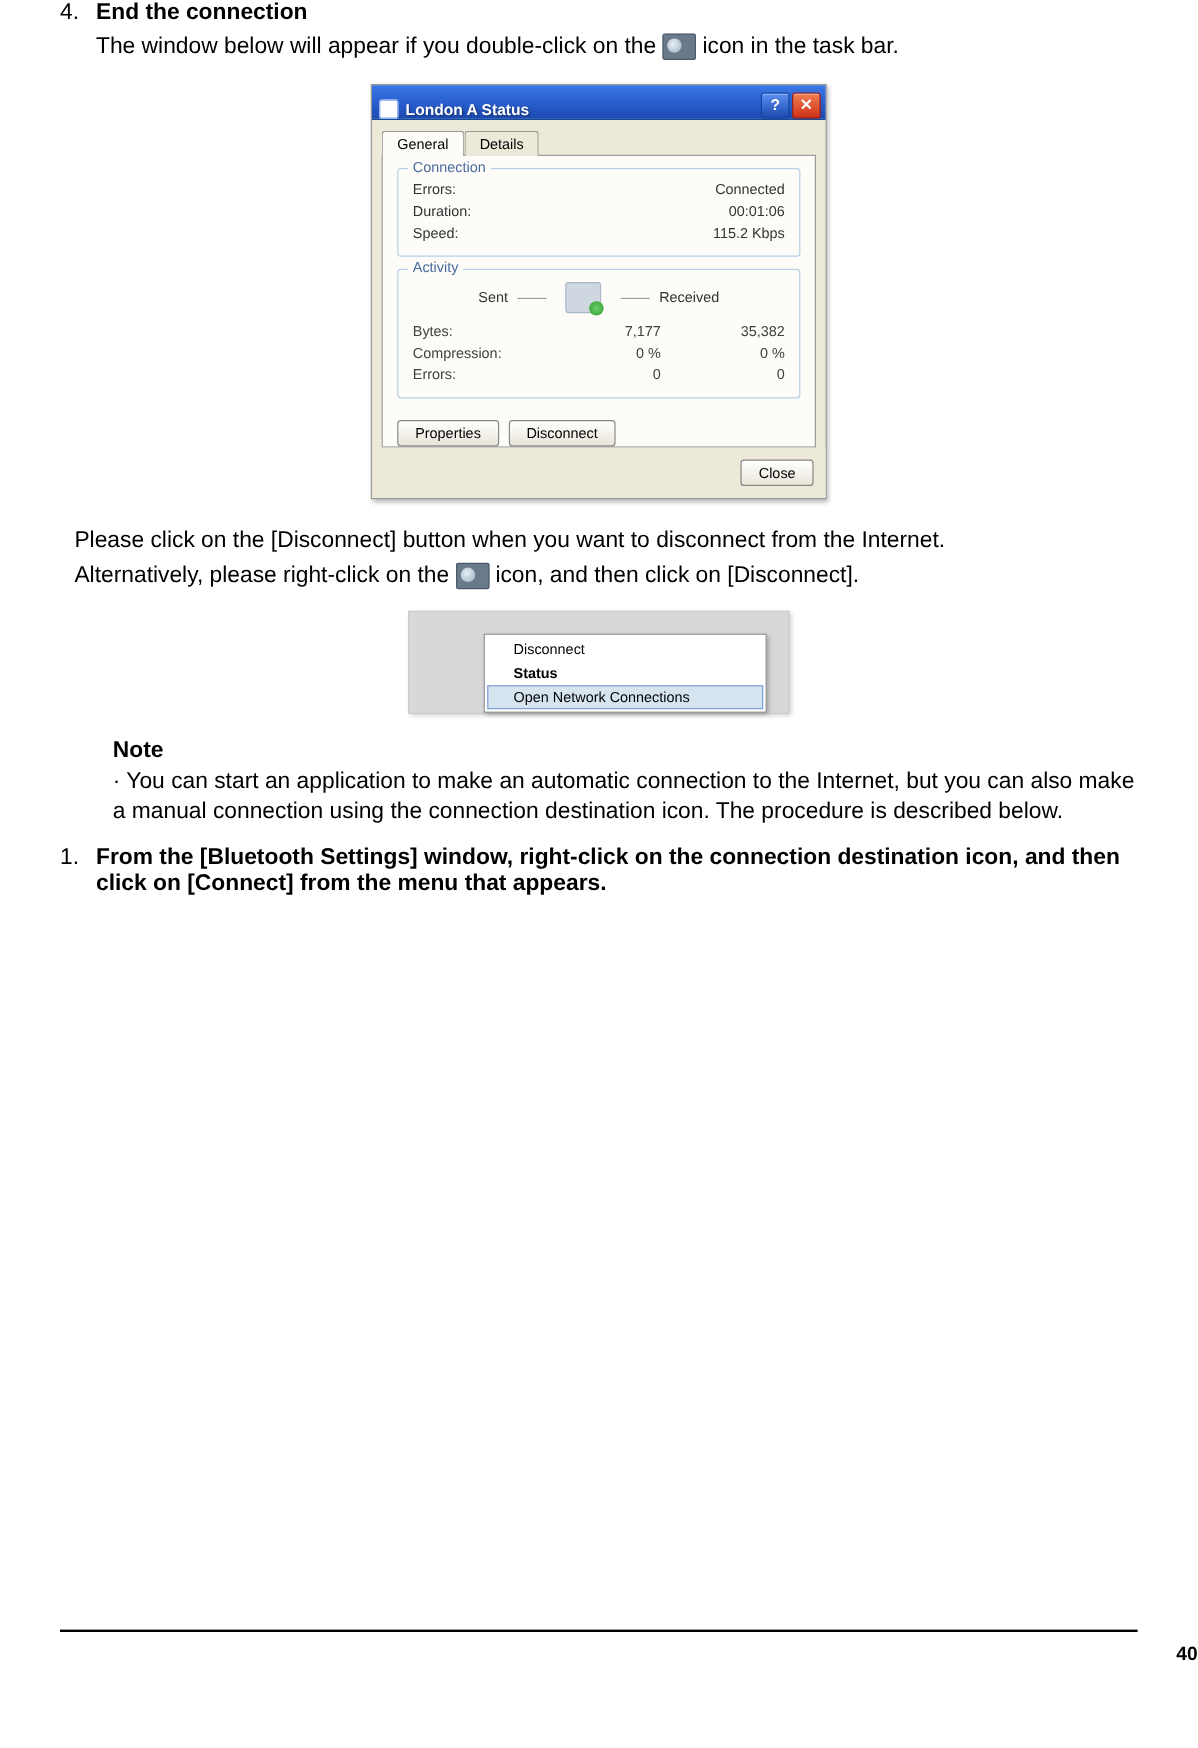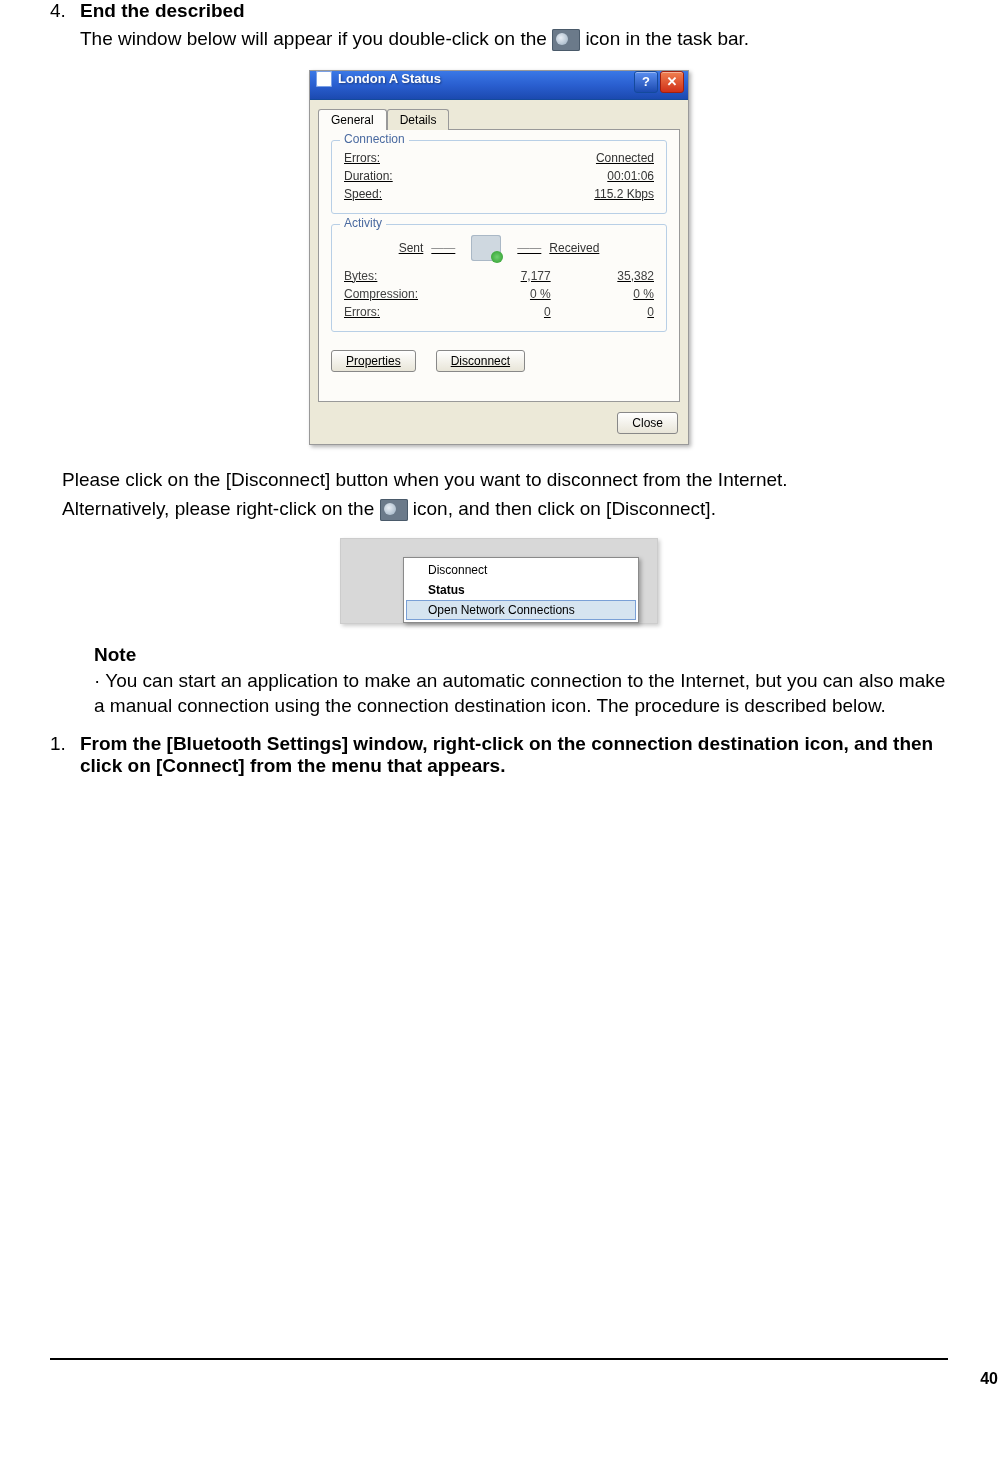--- a/index.html
+++ b/index.html
@@ -44,21 +44,21 @@
     background: #ece9d8;
     border: 1px solid #999;
     box-shadow: 2px 2px 4px rgba(0,0,0,0.3);
     font-family: Tahoma, Arial, sans-serif;
     font-size: 12px;
   }
   .xp-titlebar {
     height: 28px;
     background: linear-gradient(to bottom, #3a78e6 0%, #2a5fd0 50%, #1c4ab0 100%);
     border-bottom: 1px solid #144a9c;
-    display: flex; align-items: flex-start;
+    display: flex; align-items: flex-end;
     color: #fff; font-weight: bold;
     padding: 0 4px 0 6px;
   }
   .xp-sysicon {
     width: 16px; height: 16px; margin-right: 6px;
     background: #fff; border-radius:2px;
     box-shadow: inset 0 0 0 1px #7aa0e6;
   }
   .xp-titlebar .title { flex:1; font-size: 13px; text-shadow:1px 1px 2px rgba(0,0,0,0.4);}
   .xp-btn {
@@ -81,22 +81,21 @@
     border:1px solid #999; border-bottom:none;
     background:#ece9d8;
     border-radius:3px 3px 0 0;
     font-size:12px;
     position:relative; top:1px;
   }
   .xp-tab.active{ background:#fdfcf9; z-index:2; }
   .xp-tabpanel{
     border:1px solid #999;
     background:#fdfcf9;
-    padding:10px 12px 29px 12px;
-    text-decoration:underline;
+    padding:10px 12px 0 12px;
   }
   .fieldset {
     border:1px solid #b8cfe6;
     border-radius:3px;
     padding:8px 12px 10px 12px;
     margin-bottom:10px;
     position:relative;
     background:#fdfcf9;
   }
   .fieldset .legend{
@@ -114,21 +113,21 @@
     background:#cfd8e0; border-radius:3px; position:relative;
     box-shadow:inset 0 0 0 1px #aab8c6;
   }
   .act-icon::after{content:"";position:absolute;right:-2px;bottom:-2px;width:12px;height:12px;
     background:radial-gradient(circle,#70d070,#2a9a2a);border-radius:50%;}
   .cols3{ display:grid; grid-template-columns: 1fr 1fr 1fr; font-size:12px; color:#404040;}
   .cols3 .r{ text-align:right;}
   .cols3 .c{ text-align:right;}
   .cols3 .l{ text-align:left;}
   .cols3 div{ padding:2px 0;}
-  .xp-buttonrow{ padding:8px 0 0 0; display:flex; gap:20px;}
+  .xp-buttonrow{ padding:8px 0 0 0; display:flex; gap:8px;}
   .xp-button{
     border:1px solid #888; background:linear-gradient(to bottom,#fff,#e8e5d8);
     padding:3px 14px; border-radius:3px; font-size:12px; font-family:Tahoma,Arial;
   }
   .xp-footer{
     padding:10px; display:flex; justify-content:flex-end;
     background:#ece9d8;
   }
   .dash{ color:#888; padding:0 8px;}
 
@@ -166,21 +165,21 @@
     text-align:right; font-weight:bold; font-family:Arial; font-size:16px;
   }
 </style>
 </head>
 <body>
 
 <div class="page">
 
   <div class="num-row">
     <div class="num">4.</div>
-    <div class="bold">End the described</div>
+    <div class="bold">End the connection</div>
   </div>
 
   <div class="body-indent">
     <p>
       <span>The window below will appear if you double-click on the</span>
       <span class="inline-icon"></span>
       <span>icon in the task bar.</span>
     </p>
   </div>
 

